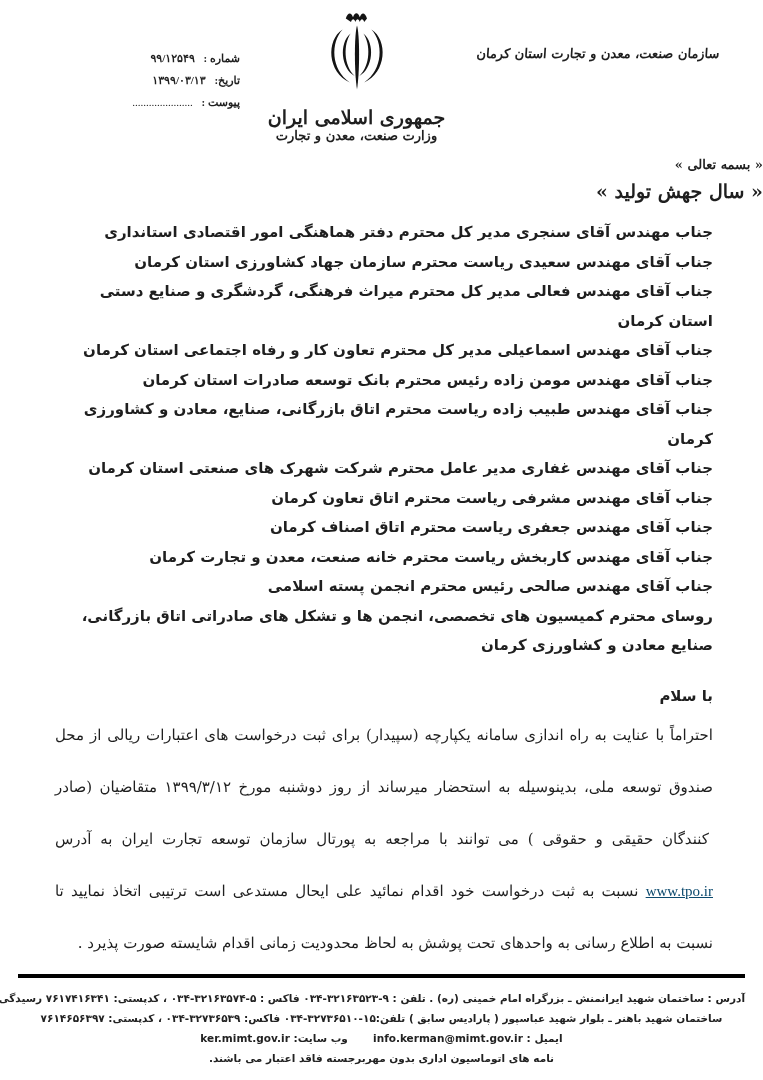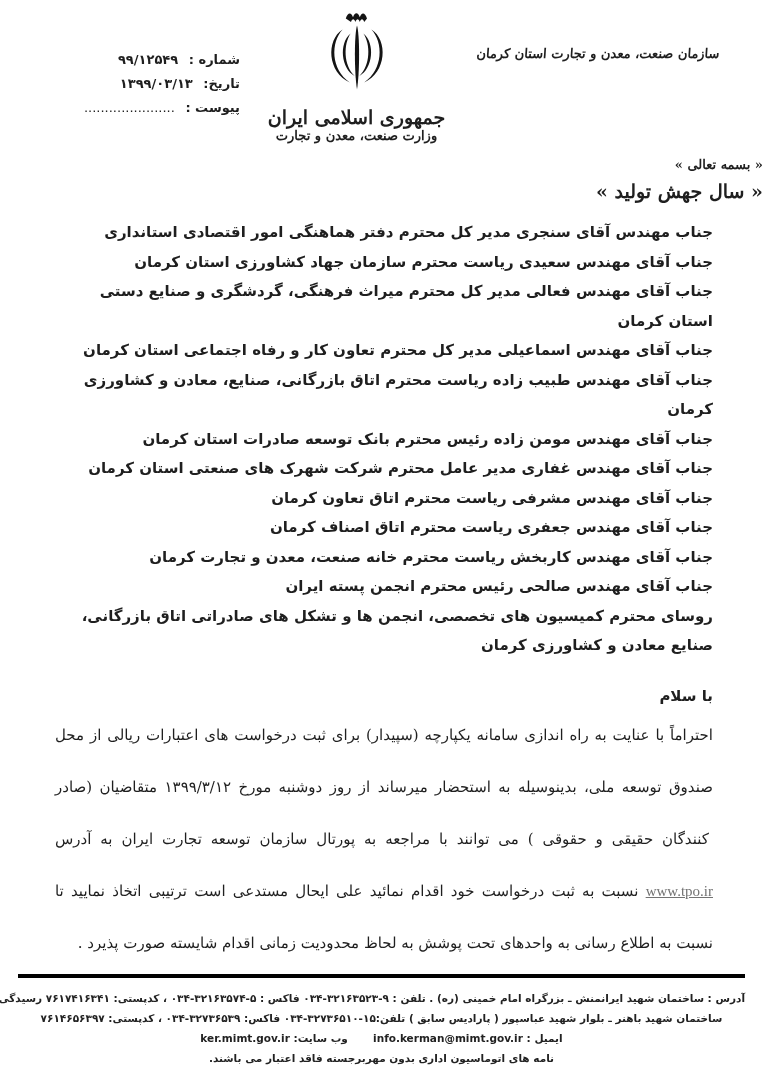--- a/index.html
+++ b/index.html
@@ -11,38 +11,38 @@
   }
   
   .header{display:flex;justify-content:space-between;align-items:flex-start;padding:8px 40px 0 40px;}
   .hdr-right{width:250px;padding-top:38px;text-align:center;}
   .hdr-center{width:230px;text-align:center;}
   .hdr-left{width:200px;padding-top:44px;text-align:right;}
   .calli{font-family:"DejaVu Serif","Liberation Serif",serif;font-weight:bold;}
   .org-right{font-size:13px;transform:skewX(-4deg);}
   .country{font-size:19px;margin-top:6px;}
   .ministry{font-size:13px;}
-  .meta-row{font-size:13px;font-weight:bold;margin-bottom:9px;white-space:nowrap;}
+  .meta-row{font-size:11px;font-weight:bold;margin-bottom:9px;white-space:nowrap;font-family:Liberation Serif, serif;}
   .meta-row .lbl{margin-left:6px;}
   .meta-dots{font-weight:normal;letter-spacing:1px;}
   .emblem{display:inline-block;}
   
   .besmele{font-size:13px;margin-top:14px;}
   .slogan{font-size:19px;margin-top:8px;}
   
   .recipients{padding:16px 50px 0 55px;}
   .recipient{font-size:15px;font-weight:bold;line-height:29.5px;text-align:right;}
   
   .salutation{padding:0 50px;font-size:15px;font-weight:bold;margin-top:26px;}
   .body-par{
     padding:0 50px 0 55px;margin-top:4px;
     font-size:15px;line-height:52px;text-align:justify;
     font-family:"DejaVu Serif","Liberation Serif",serif;
   }
-  .body-par .tpo-link{color:#737373;text-decoration:underline;font-family:"Liberation Serif",serif;}
+  .body-par .tpo-link{color:#0c4a6e;text-decoration:underline;font-family:"Liberation Serif",serif;}
   
   .footer{
     position:absolute;left:18px;right:18px;bottom:12px;
     border-top:4px solid #000;padding-top:10px;text-align:center;
   }
   .f-line{font-size:10.5px;font-weight:bold;line-height:20px;white-space:nowrap;color:#222;}
   .f-line .ltr{direction:ltr;unicode-bidi:embed;}
   .f-sep{display:inline-block;width:18px;}
 </style>
 </head>
@@ -90,27 +90,27 @@
   </div>
 
   <div class="besmele calli">« بسمه تعالی »</div>
   <div class="slogan calli">« سال جهش تولید »</div>
 
   <div class="recipients">
       <div class="recipient">جناب مهندس آقای سنجری مدیر کل محترم دفتر هماهنگی امور اقتصادی استانداری</div>
       <div class="recipient">جناب آقای مهندس سعیدی ریاست محترم سازمان جهاد کشاورزی استان کرمان</div>
       <div class="recipient">جناب آقای مهندس فعالی مدیر کل محترم میراث فرهنگی، گردشگری و صنایع دستی استان کرمان</div>
       <div class="recipient">جناب آقای مهندس اسماعیلی مدیر کل محترم تعاون کار و رفاه اجتماعی استان کرمان</div>
+      <div class="recipient">جناب آقای مهندس مومن زاده رئیس محترم بانک توسعه صادرات استان کرمان</div>
       <div class="recipient">جناب آقای مهندس طبیب زاده ریاست محترم اتاق بازرگانی، صنایع، معادن و کشاورزی کرمان</div>
-      <div class="recipient">جناب آقای مهندس مومن زاده رئیس محترم بانک توسعه صادرات استان کرمان</div>
       <div class="recipient">جناب آقای مهندس غفاری مدیر عامل محترم شرکت شهرک های صنعتی استان کرمان</div>
       <div class="recipient">جناب آقای مهندس مشرفی ریاست محترم اتاق تعاون کرمان</div>
       <div class="recipient">جناب آقای مهندس جعفری ریاست محترم اتاق اصناف کرمان</div>
       <div class="recipient">جناب آقای مهندس کاربخش ریاست محترم خانه صنعت، معدن و تجارت کرمان</div>
-      <div class="recipient">جناب آقای مهندس صالحی رئیس محترم انجمن پسته ایران</div>
+      <div class="recipient">جناب آقای مهندس صالحی رئیس محترم انجمن پسته اسلامی</div>
       <div class="recipient">روسای محترم کمیسیون های تخصصی، انجمن ها و تشکل های صادراتی اتاق بازرگانی، صنایع معادن و کشاورزی کرمان</div>
     </div>
 
   <div class="salutation">با سلام</div>
 
   <div class="body-par">
     <span>احتراماً با عنایت به راه اندازی سامانه یکپارچه (سپیدار) برای ثبت درخواست های اعتبارات ریالی از محل صندوق توسعه ملی، بدینوسیله به استحضار میرساند از روز دوشنبه مورخ ۱۳۹۹/۳/۱۲ متقاضیان (صادر کنندگان حقیقی و حقوقی ) می توانند با مراجعه به پورتال سازمان توسعه تجارت ایران به آدرس</span>
     <span> </span>
     <span class="tpo-link" dir="ltr">www.tpo.ir</span>
     <span> </span>

